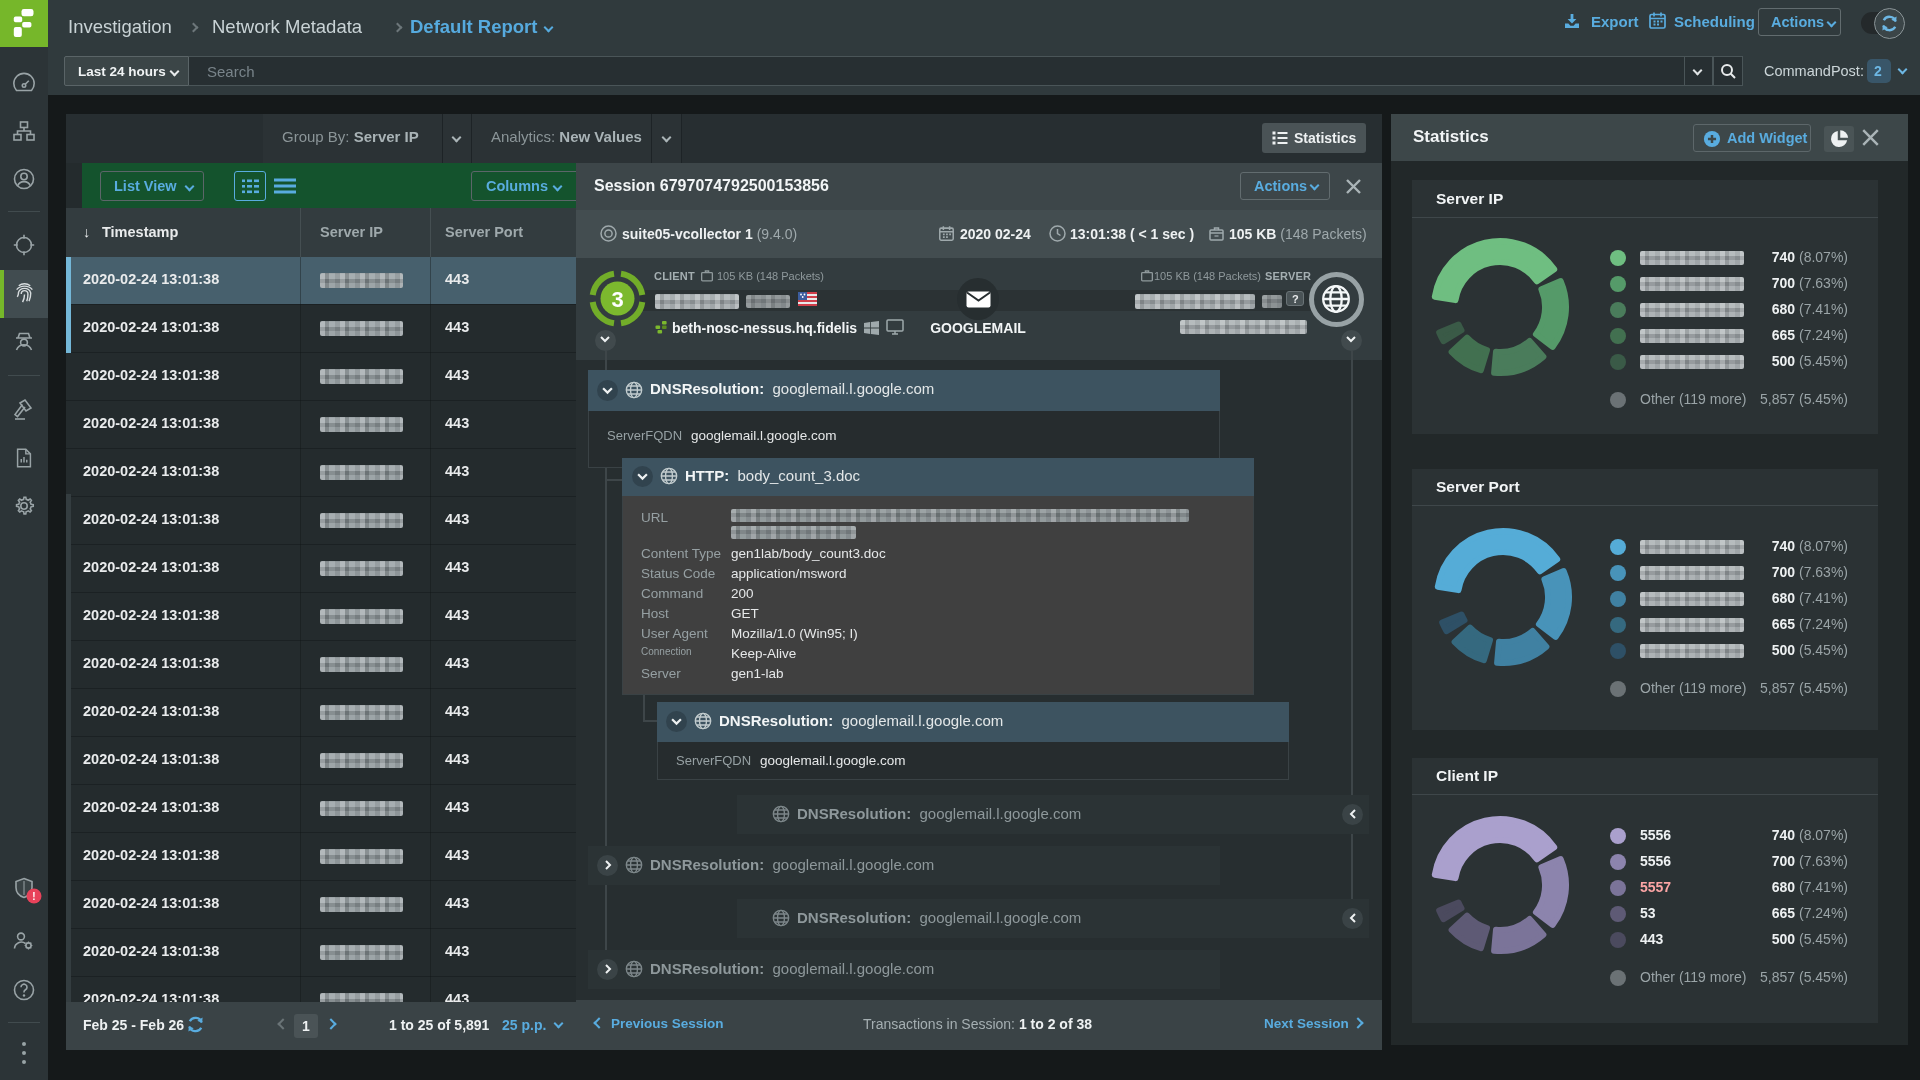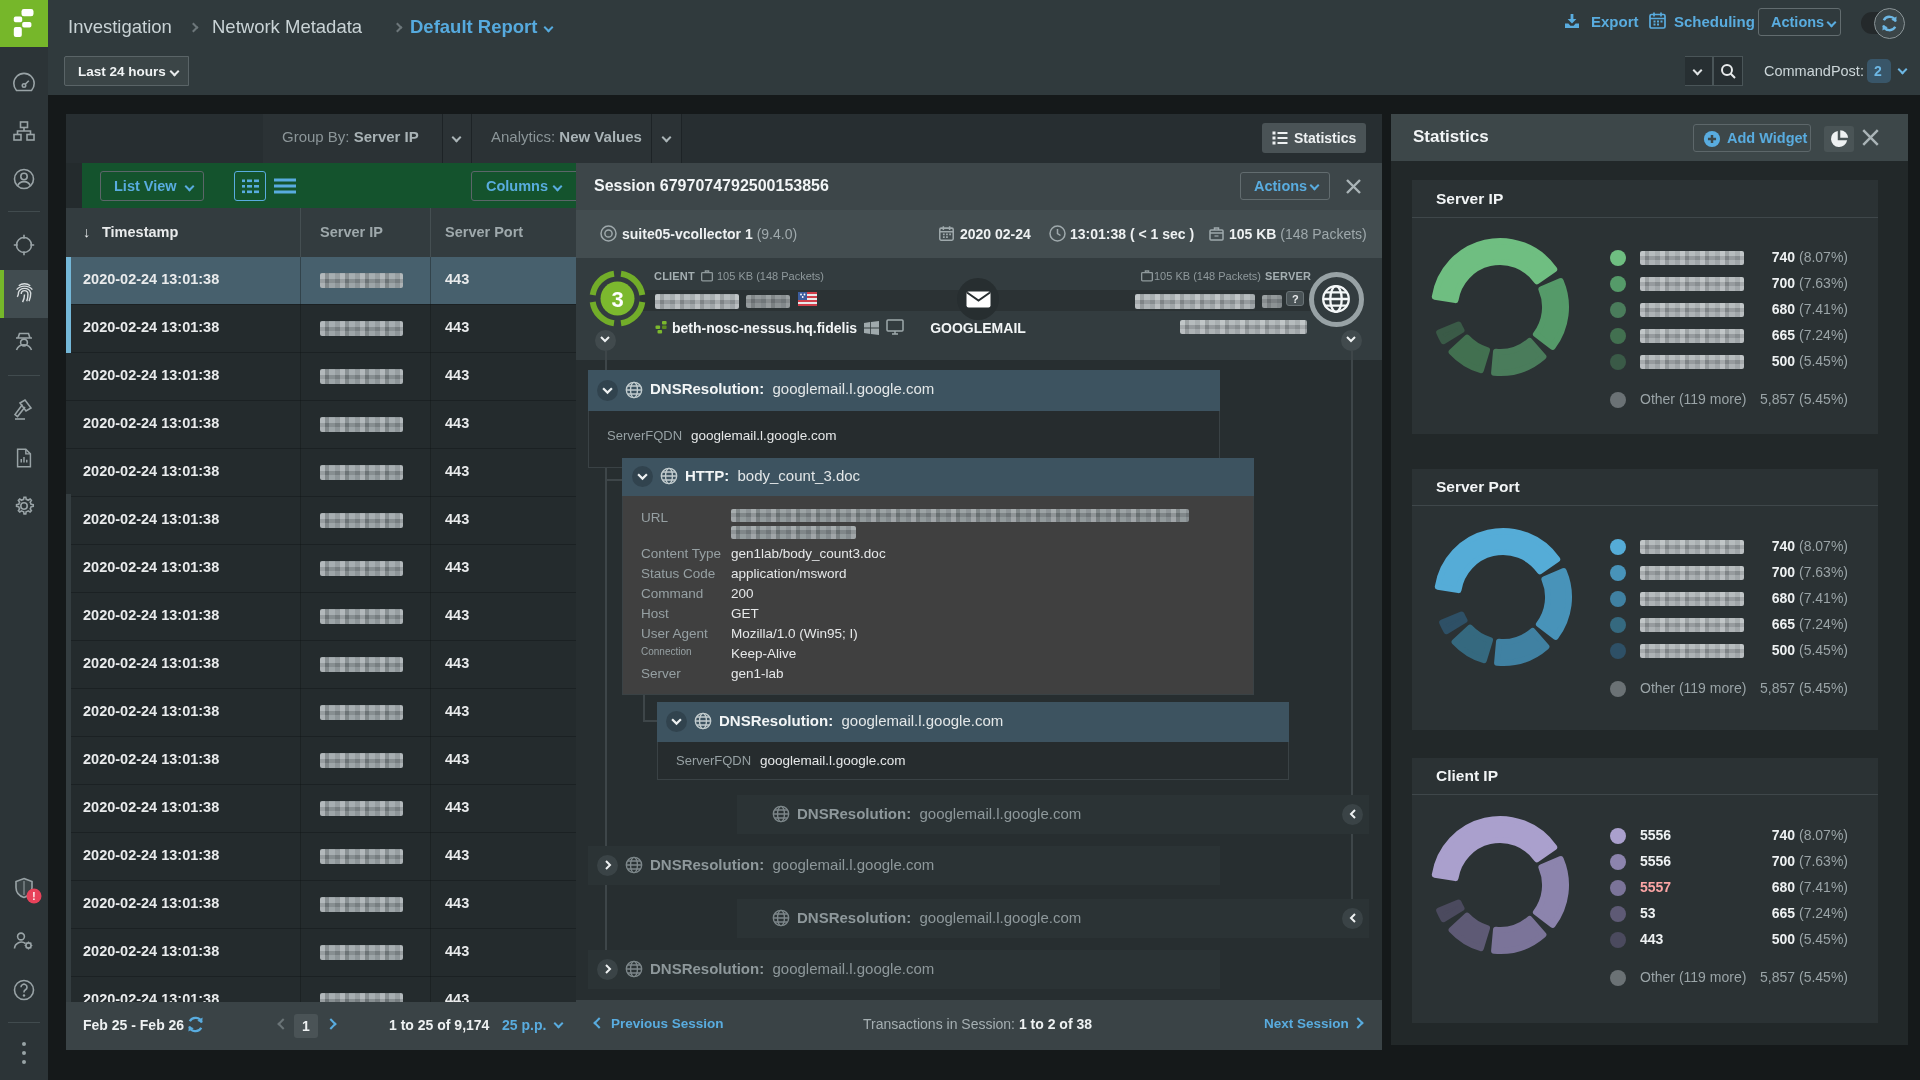--- a/index.html
+++ b/index.html
@@ -154,20 +154,23 @@
       </g>
       <path d="M16.6 2.5l-.5 5.4-4.8-2.2z" fill="#6db7e4"></path>
       <path d="M2.4 16.5l.5-5.4 4.8 2.2z" fill="#6db7e4"></path>
     </svg>
   </div>
 
   <div class="abs" style="left:16px;top:56px;width:125px;height:30px;background:#3b4547;border:1px solid #5a6467;border-radius:2px 0 0 2px;">
     <span class="abs bold" style="left:13px;top:7px;font-size:13.5px;color:#f0f3f4;">Last 24 hours</span>
     <span class="chev" style="left:106px;top:11px;color:#e8ebec;"></span>
   </div>
+  <div class="abs" style="left:141px;top:56px;width:1496px;height:30px;background:#272f32;border:1px solid #4a5558;border-left:none;">
+    <span class="abs" style="left:18px;top:6px;font-size:15px;color:#79848a;">Search</span>
+  </div>
   <div class="abs" style="left:1637px;top:56px;width:28px;height:30px;background:#272f32;border:1px solid #4a5558;border-left:none;">
     <span class="chev" style="left:9px;top:10px;color:#dfe3e4;"></span>
   </div>
   <div class="abs" style="left:1665px;top:56px;width:30px;height:30px;background:#272f32;border:1px solid #4a5558;border-left:1px solid #4a5558;">
     <svg class="abs" style="left:6px;top:6px" width="17" height="17" viewBox="0 0 17 17" fill="none" stroke="#e8ebec" stroke-width="2">
       <circle cx="7" cy="7" r="5"></circle>
         <path d="M10.8 10.8L15 15"></path>
     </svg>
   </div>
   <div class="abs" style="left:1716px;top:63px;font-size:14.5px;color:#ccd6d9;">CommandPost:</div>
@@ -343,21 +346,21 @@
         <path d="M3.4 11.6A6.4 6.4 0 0 0 15.2 12.8"></path>
       </g>
       <path d="M16.6 2.5l-.5 5.4-4.8-2.2z" fill="#59acdf"></path>
       <path d="M2.4 16.5l.5-5.4 4.8 2.2z" fill="#59acdf"></path>
     </svg>
     <span class="chevl" style="left:213px;top:18px;color:#6a7477;"></span>
     <div class="abs" style="left:228px;top:12px;width:24px;height:24px;background:#4a5356;border-radius:3px;">
       <span class="abs bold" style="left:8px;top:4px;font-size:14px;color:#eef1f2;">1</span>
     </div>
     <span class="chevr blue" style="left:261px;top:18px;"></span>
-    <span class="abs bold" style="left:323px;top:15px;font-size:14px;color:#eef1f2;">1 to 25 of 9,174</span>
+    <span class="abs bold" style="left:323px;top:15px;font-size:14px;color:#eef1f2;">1 to 25 of 5,891</span>
     <span class="abs bold blue" style="left:436px;top:15px;font-size:14px;">25 p.p.</span>
     <span class="chev blue" style="left:489px;top:18px;"></span>
   </div>
 </div>
 
 <div class="abs" id="sesspanel" style="left:576px;top:163px;width:806px;height:887px;background:#272e30;">
 
   <div class="abs" style="left:0;top:0;width:806px;height:47px;background:#3d4649;">
     <span class="abs bold" style="left:18px;top:14px;font-size:16px;color:#f2f5f6;">Session 6797074792500153856</span>
     <div class="abs" style="left:664px;top:9px;width:90px;height:28px;border:1px solid #626c6f;border-radius:3px;">

